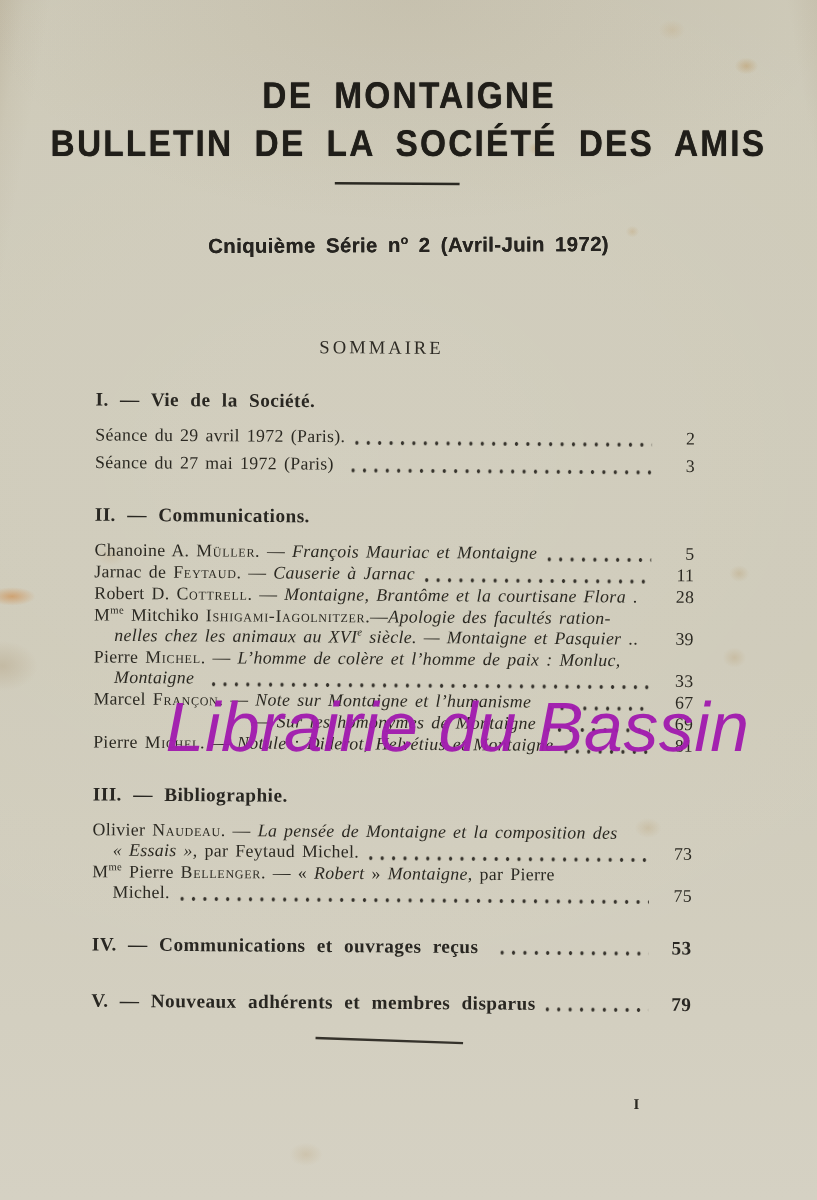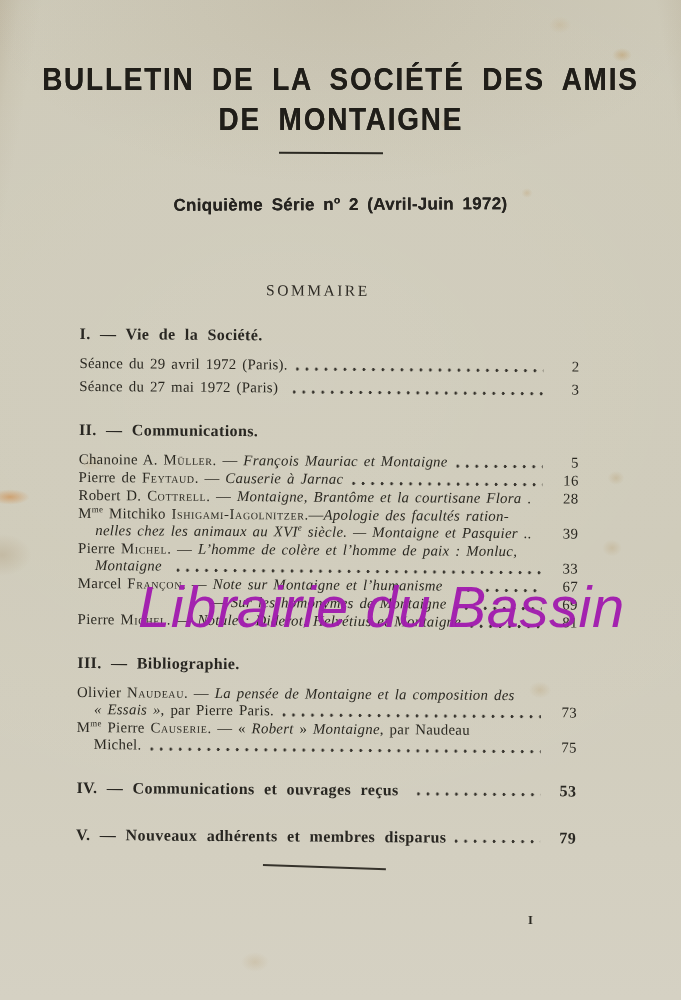--- a/index.html
+++ b/index.html
@@ -99,22 +99,22 @@
     white-space:nowrap;opacity:.96;
   }
 </style>
 </head>
 <body>
 
 <div class="paper"></div>
 <div class="stains"></div>
 
 <div class="masthead">
+  <div><span class="mast-line">DE MONTAIGNE</span></div>
   <div><span class="mast-line">BULLETIN DE LA SOCIÉTÉ DES AMIS</span></div>
-  <div><span class="mast-line">DE MONTAIGNE</span></div>
 </div>
 <div class="title-rule"></div>
 
 <div class="series"><span>Cniquième Série n</span><span class="s-sup">o</span><span> 2 (Avril-Juin 1972)</span></div>
 
 <div class="toc-block">
   <div class="sommaire">SOMMAIRE</div>
   <div id="toc">
       <div class="section">
         <div class="row heading">
@@ -141,23 +141,23 @@
         </div>
         <div class="entry">
           <div class="row">
             <span class="rtext"><span>Chanoine A. </span><span class="s-sc">Müller</span><span>. — </span><span class="s-i">François Mauriac et Montaigne</span></span>
             <span class="leader"></span>
             <span class="pagenum">5</span>
           </div>
         </div>
         <div class="entry">
           <div class="row">
-            <span class="rtext"><span>Pierre de </span><span class="s-sc">Feytaud</span><span>. — </span><span class="s-i">Causerie à Jarnac</span></span>
-            <span class="leader"></span>
-            <span class="pagenum">16</span>
+            <span class="rtext"><span>Jarnac de </span><span class="s-sc">Feytaud</span><span>. — </span><span class="s-i">Causerie à Jarnac</span></span>
+            <span class="leader"></span>
+            <span class="pagenum">11</span>
           </div>
         </div>
         <div class="entry">
           <div class="row">
             <span class="rtext"><span>Robert D. </span><span class="s-sc">Cottrell</span><span>. — </span><span class="s-i">Montaigne, Brantôme et la courtisane Flora</span><span> .</span></span>
             <span class="spacer"></span>
             <span class="pagenum">28</span>
           </div>
         </div>
         <div class="entry">
@@ -204,28 +204,28 @@
       </div>
       <div class="section">
         <div class="row heading">
           <span class="rtext"><span>III. — Bibliographie.</span></span>
         </div>
         <div class="entry">
           <div class="row">
             <span class="rtext"><span>Olivier </span><span class="s-sc">Naudeau</span><span>. — </span><span class="s-i">La pensée de Montaigne et la composition des</span></span>
           </div>
           <div class="row ind">
-            <span class="rtext"><span class="s-i">« Essais »</span><span>, par Pierre Paris.</span></span>
+            <span class="rtext"><span class="s-i">« Essais »</span><span>, par Feytaud Michel.</span></span>
             <span class="leader"></span>
             <span class="pagenum">73</span>
           </div>
         </div>
         <div class="entry">
           <div class="row">
-            <span class="rtext"><span>M</span><span class="s-sup">me</span><span> Pierre </span><span class="s-sc">Causerie</span><span>. — « </span><span class="s-i">Robert</span><span> » </span><span class="s-i">Montaigne</span><span>, par Naudeau</span></span>
+            <span class="rtext"><span>M</span><span class="s-sup">me</span><span> Pierre </span><span class="s-sc">Bellenger</span><span>. — « </span><span class="s-i">Robert</span><span> » </span><span class="s-i">Montaigne</span><span>, par Pierre</span></span>
           </div>
           <div class="row ind">
             <span class="rtext"><span>Michel.</span></span>
             <span class="leader"></span>
             <span class="pagenum">75</span>
           </div>
         </div>
       </div>
       <div class="section">
         <div class="row heading">

